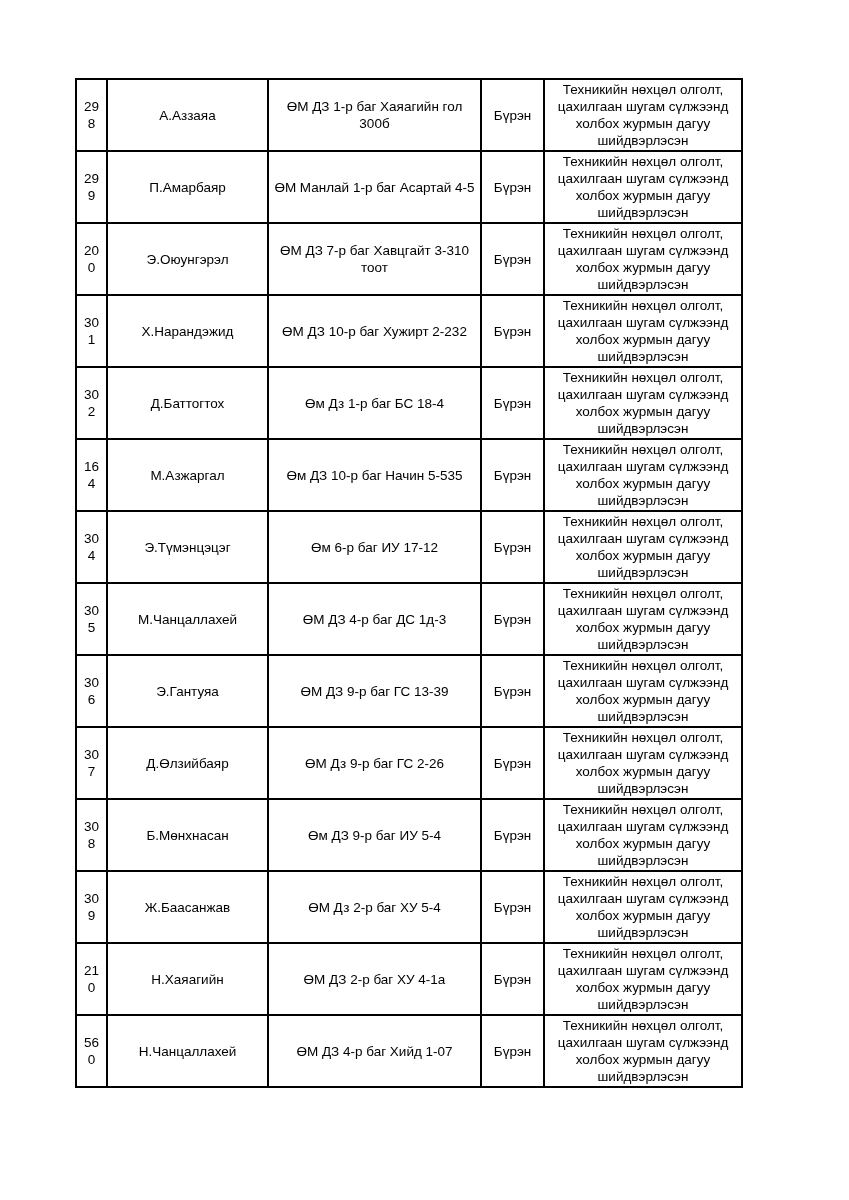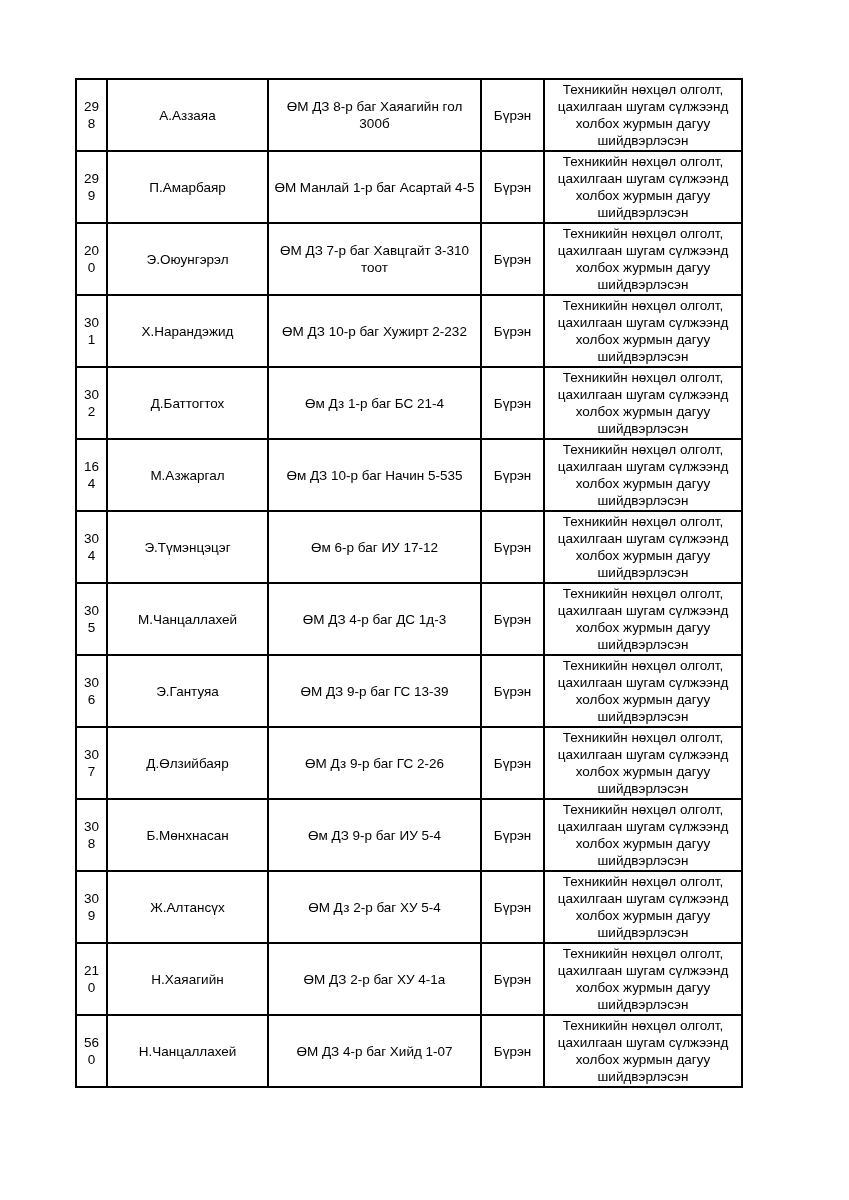--- a/index.html
+++ b/index.html
@@ -57,21 +57,21 @@
       <col class="c-num">
         <col class="c-name">
         <col class="c-addr">
         <col class="c-stat">
         <col class="c-res">
     </colgroup>
     <tbody>
       <tr>
         <td class="c-num">298</td>
         <td>А.Аззаяа</td>
-        <td>ӨМ ДЗ 8-р баг Хаяагийн гол 300б</td>
+        <td>ӨМ ДЗ 1-р баг Хаяагийн гол 300б</td>
         <td>Бүрэн</td>
         <td>Техникийн нөхцөл олголт, цахилгаан шугам сүлжээнд холбох журмын дагуу шийдвэрлэсэн</td>
       </tr>
       <tr>
         <td class="c-num">299</td>
         <td>П.Амарбаяр</td>
         <td>ӨМ Манлай 1-р баг Асартай 4-5</td>
         <td>Бүрэн</td>
         <td>Техникийн нөхцөл олголт, цахилгаан шугам сүлжээнд холбох журмын дагуу шийдвэрлэсэн</td>
       </tr>
@@ -85,21 +85,21 @@
       <tr>
         <td class="c-num">301</td>
         <td>Х.Нарандэжид</td>
         <td>ӨМ ДЗ 10-р баг Хужирт 2-232</td>
         <td>Бүрэн</td>
         <td>Техникийн нөхцөл олголт, цахилгаан шугам сүлжээнд холбох журмын дагуу шийдвэрлэсэн</td>
       </tr>
       <tr>
         <td class="c-num">302</td>
         <td>Д.Баттогтох</td>
-        <td>Өм Дз 1-р баг БС 21-4</td>
+        <td>Өм Дз 1-р баг БС 18-4</td>
         <td>Бүрэн</td>
         <td>Техникийн нөхцөл олголт, цахилгаан шугам сүлжээнд холбох журмын дагуу шийдвэрлэсэн</td>
       </tr>
       <tr>
         <td class="c-num">164</td>
         <td>М.Азжаргал</td>
         <td>Өм ДЗ 10-р баг Начин 5-535</td>
         <td>Бүрэн</td>
         <td>Техникийн нөхцөл олголт, цахилгаан шугам сүлжээнд холбох журмын дагуу шийдвэрлэсэн</td>
       </tr>
@@ -133,21 +133,21 @@
       </tr>
       <tr>
         <td class="c-num">308</td>
         <td>Б.Мөнхнасан</td>
         <td>Өм ДЗ  9-р баг ИУ 5-4</td>
         <td>Бүрэн</td>
         <td>Техникийн нөхцөл олголт, цахилгаан шугам сүлжээнд холбох журмын дагуу шийдвэрлэсэн</td>
       </tr>
       <tr>
         <td class="c-num">309</td>
-        <td>Ж.Алтансүх</td>
+        <td>Ж.Баасанжав</td>
         <td>ӨМ Дз 2-р баг ХУ 5-4</td>
         <td>Бүрэн</td>
         <td>Техникийн нөхцөл олголт, цахилгаан шугам сүлжээнд холбох журмын дагуу шийдвэрлэсэн</td>
       </tr>
       <tr>
         <td class="c-num">210</td>
         <td>Н.Хаяагийн</td>
         <td>ӨМ ДЗ 2-р баг ХУ 4-1а</td>
         <td>Бүрэн</td>
         <td>Техникийн нөхцөл олголт, цахилгаан шугам сүлжээнд холбох журмын дагуу шийдвэрлэсэн</td>

